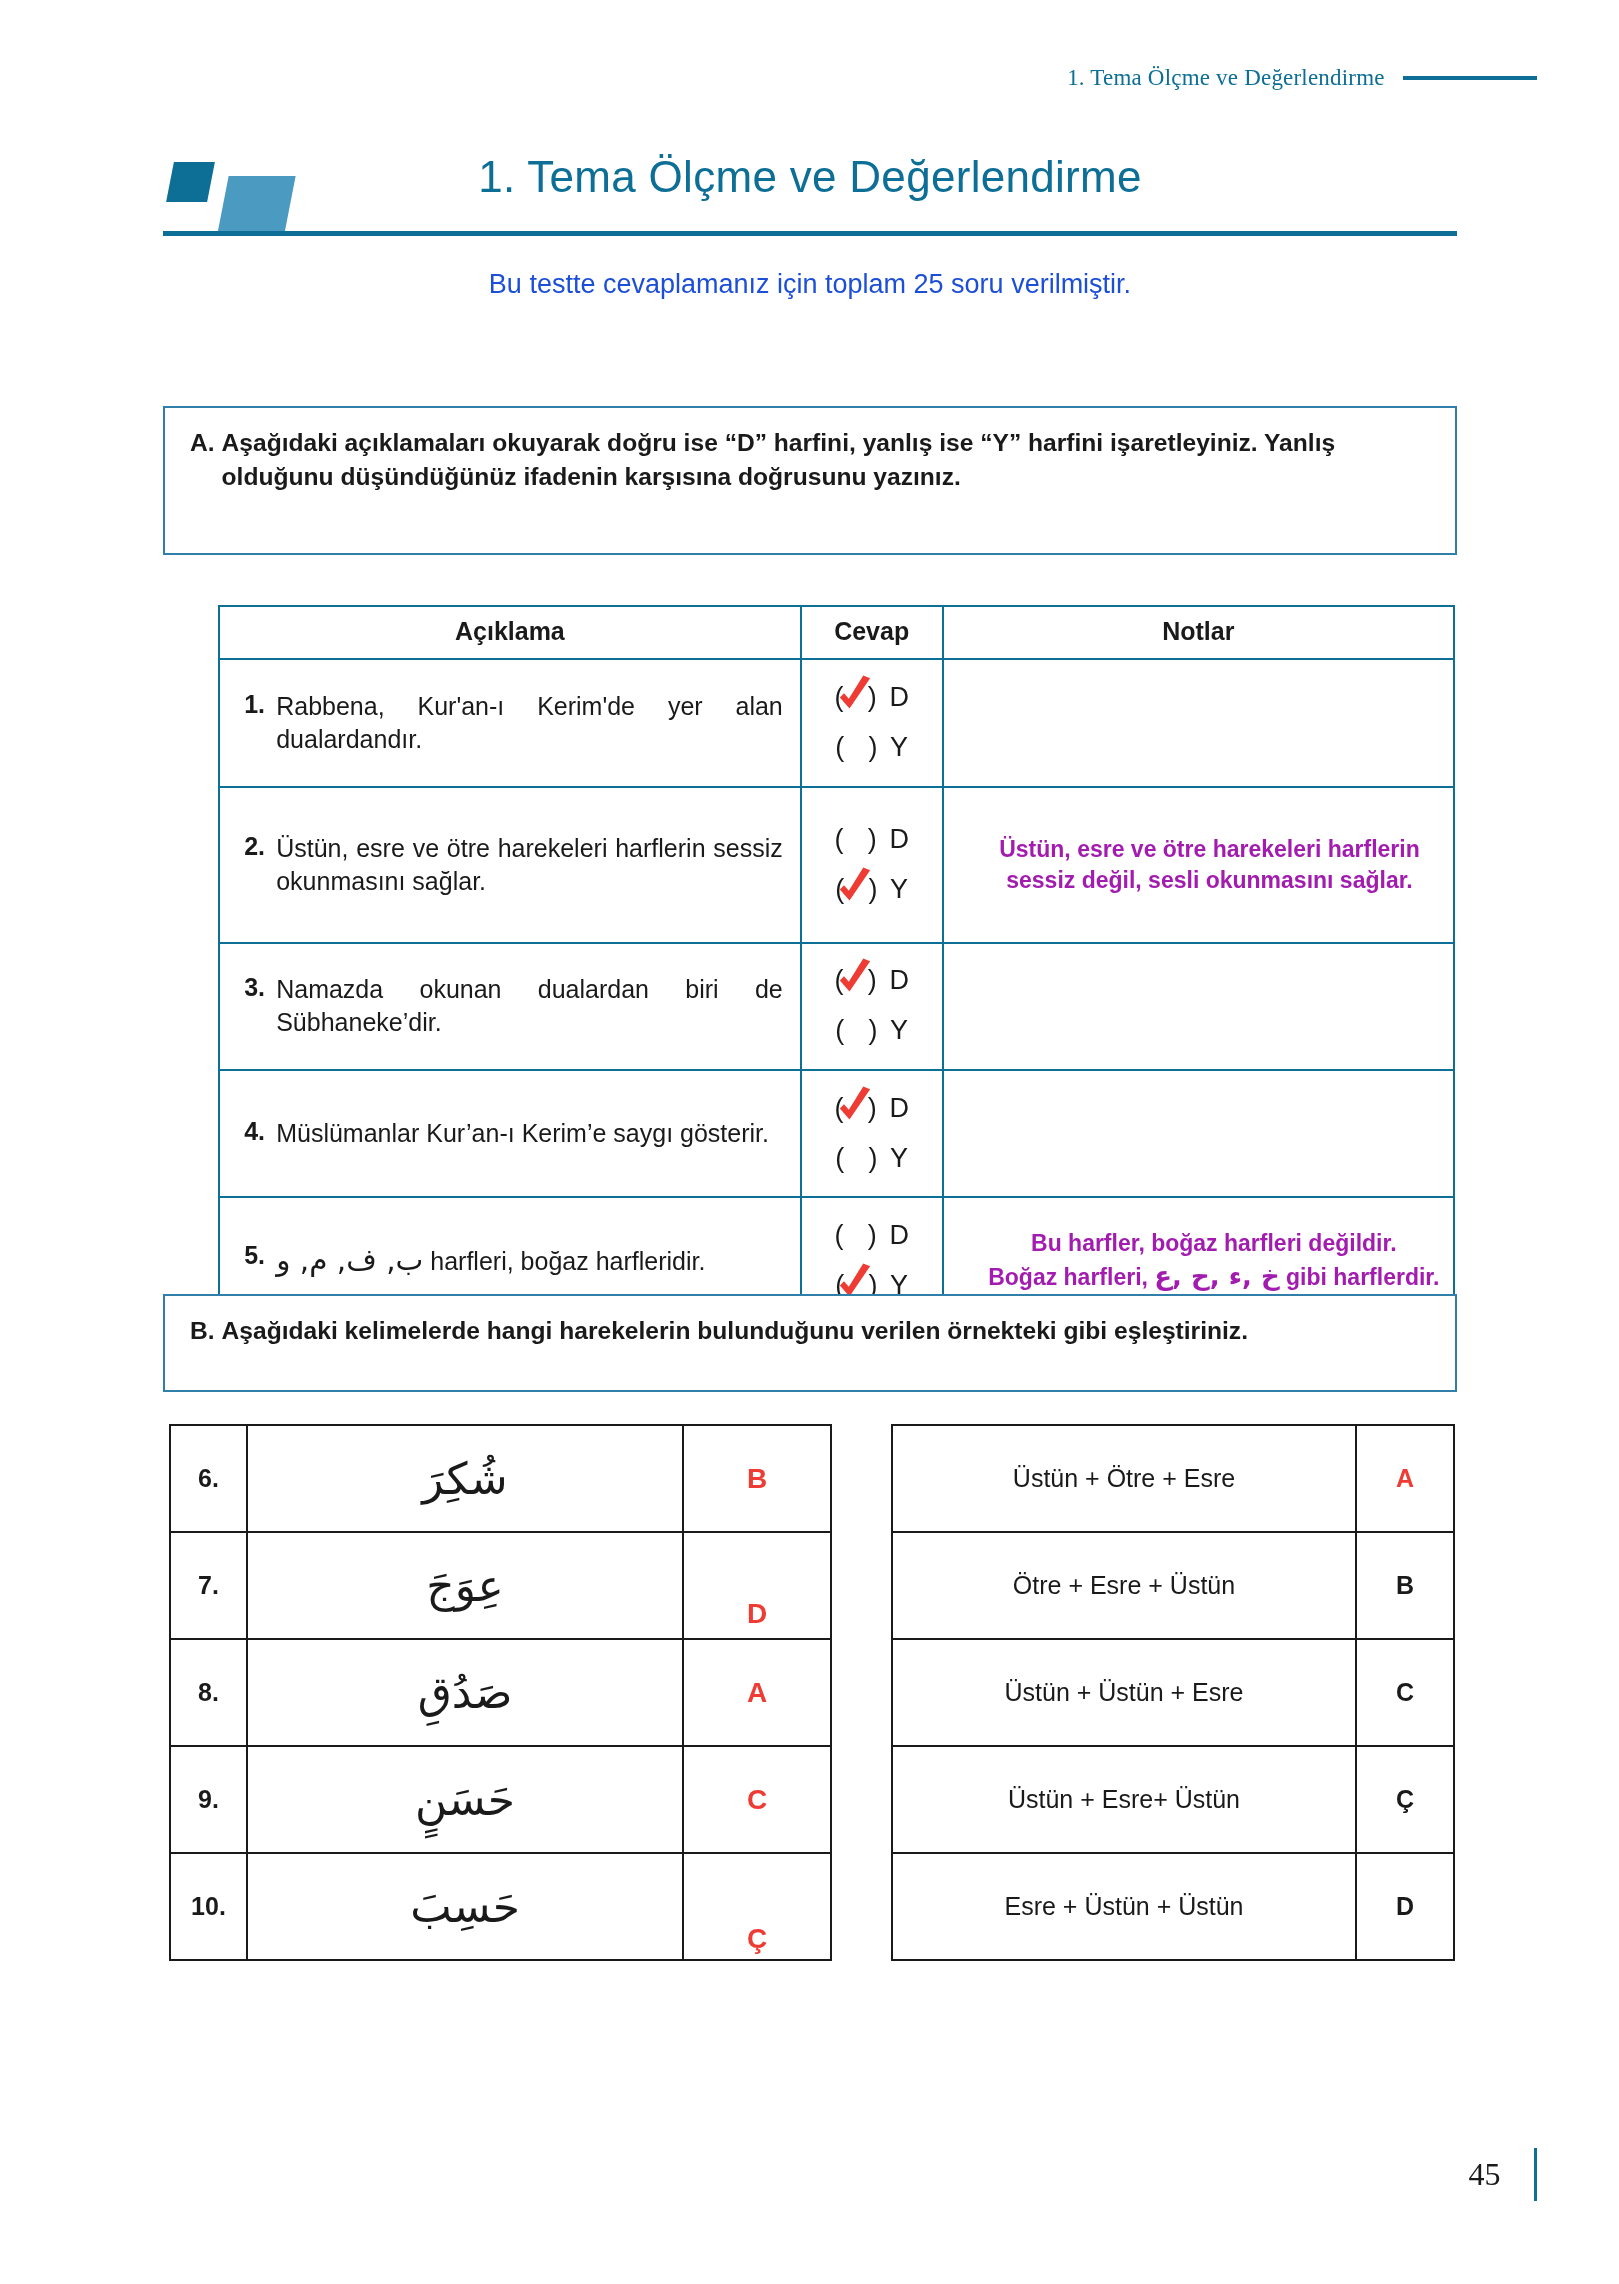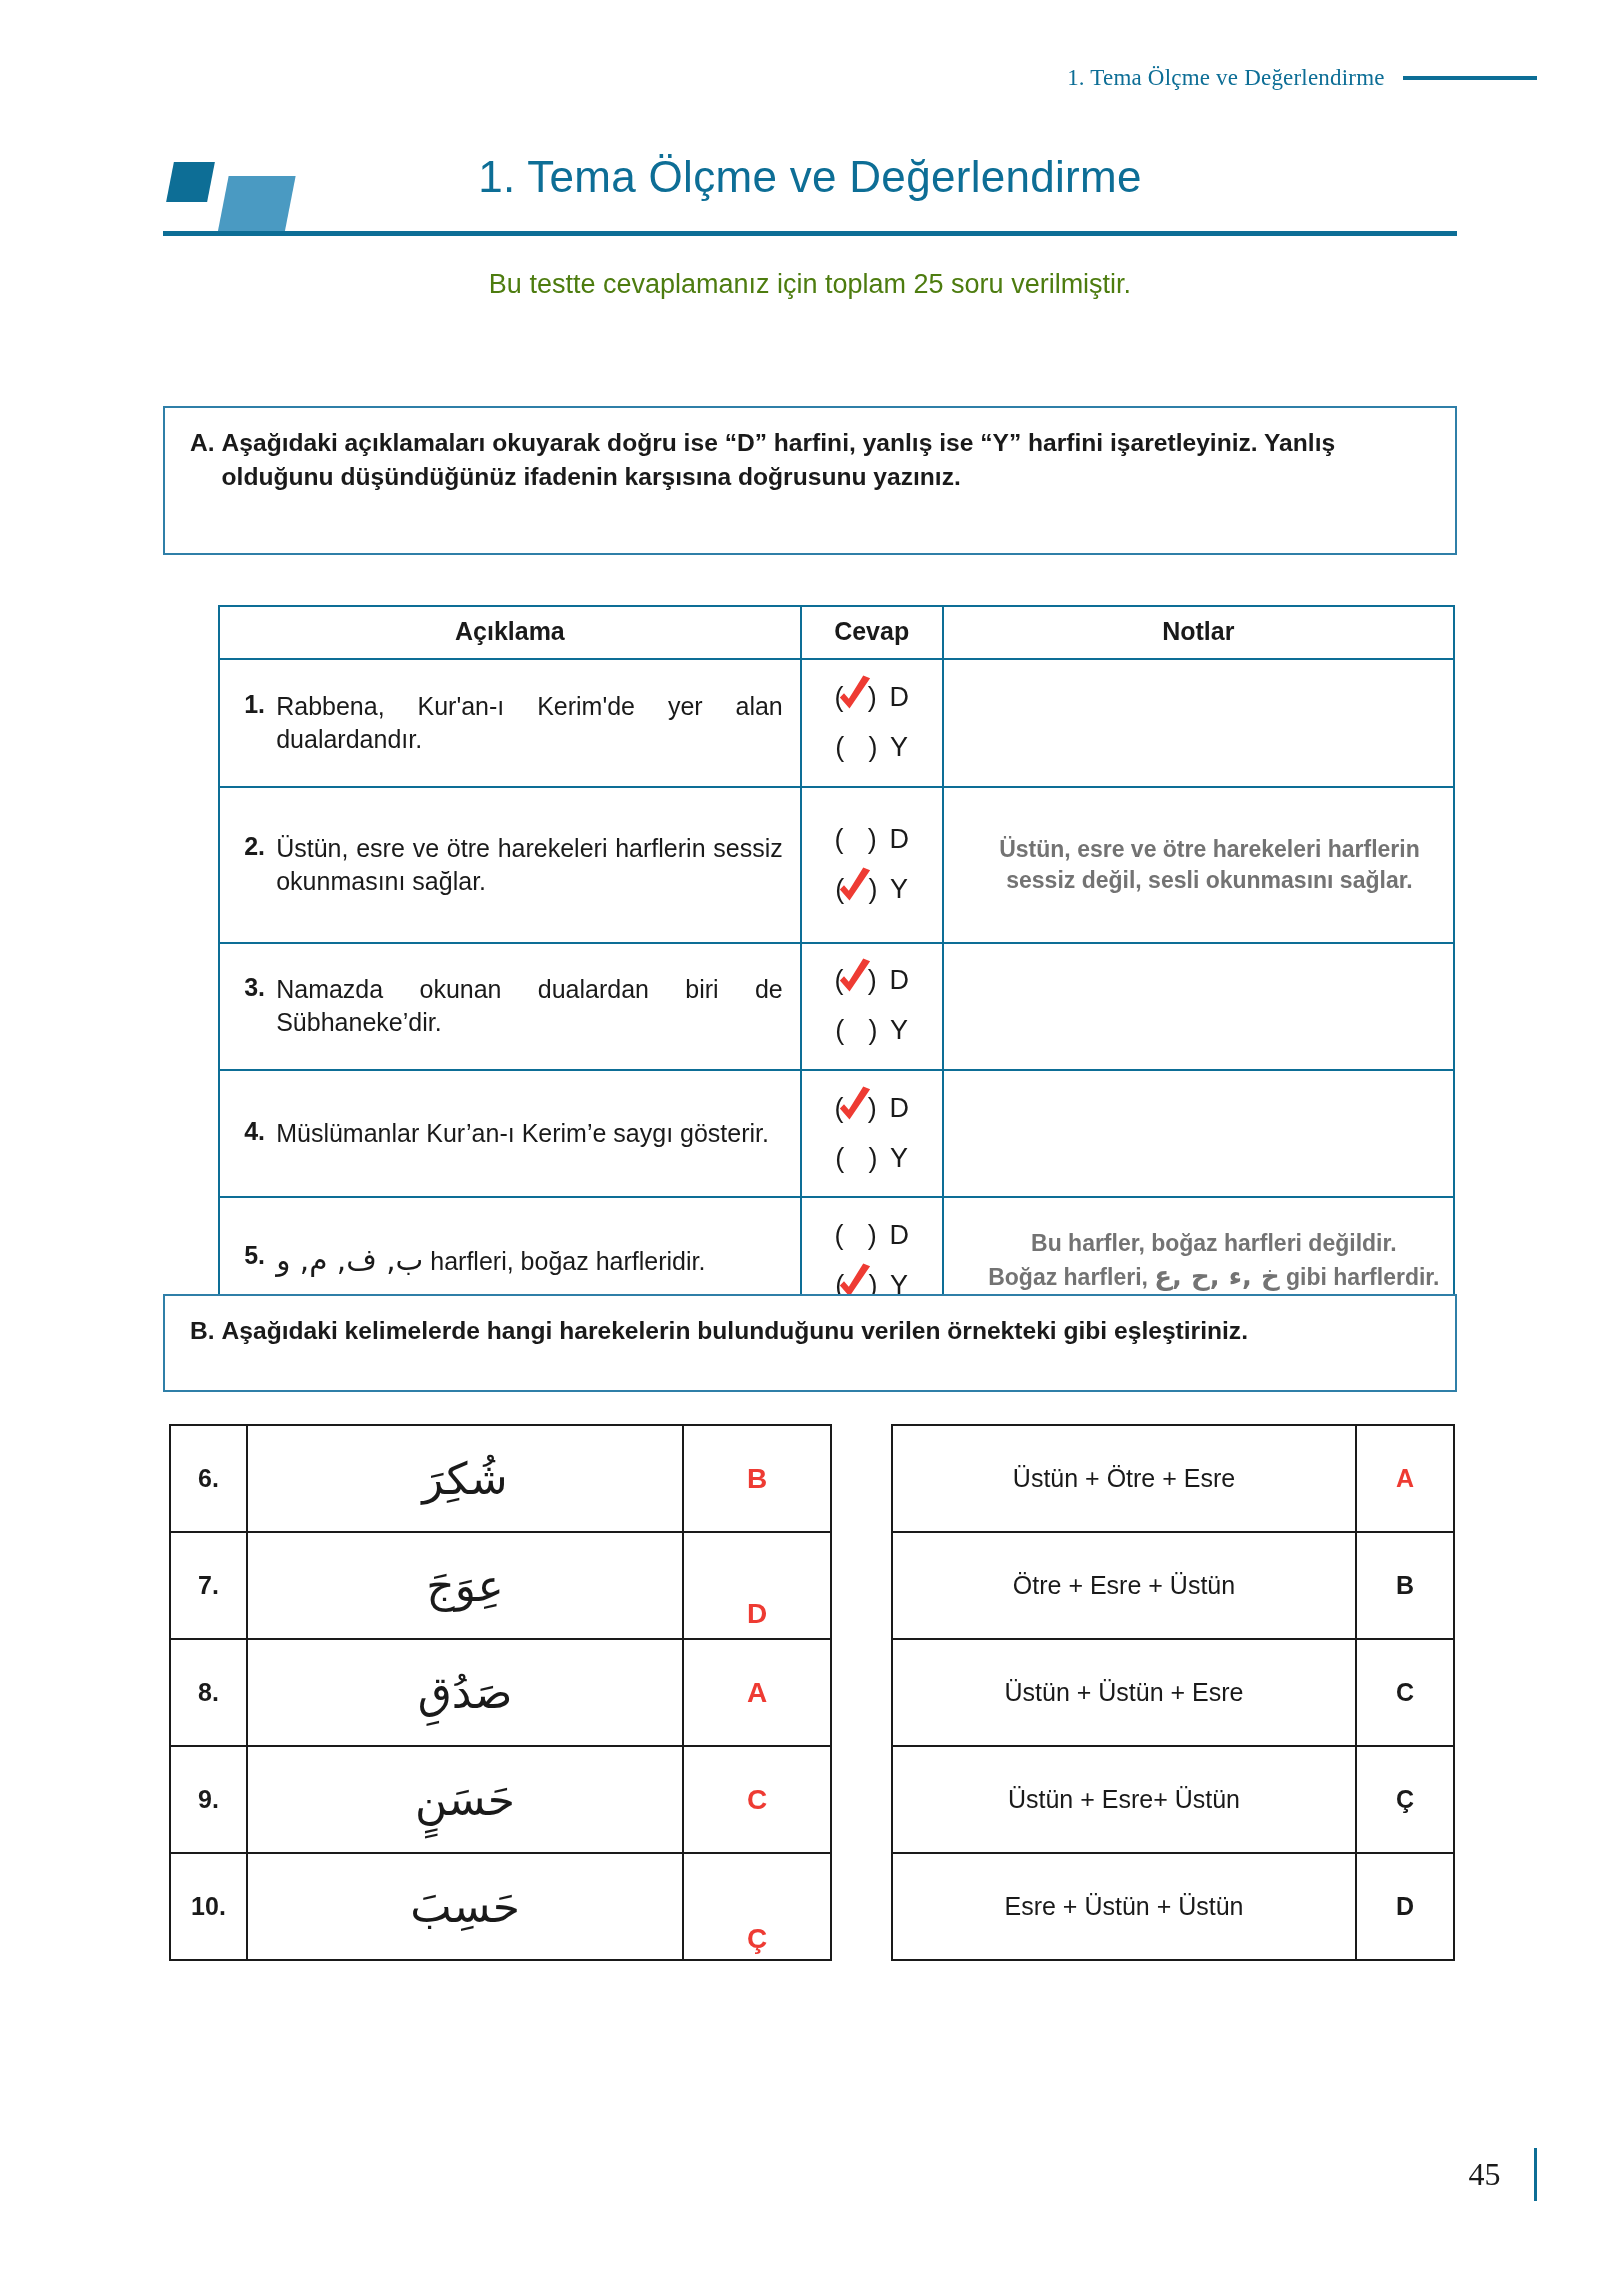--- a/index.html
+++ b/index.html
@@ -83,21 +83,21 @@
     letter-spacing: 0.3px;
     white-space: nowrap;
   }
   .test-subtitle {
     position: absolute;
     left: 163px;
     top: 269px;
     width: 1294px;
     text-align: center;
     font-size: 27px;
-    color: #4d7c0f;
+    color: #1d4ed8;
   }
 
   
   .instruction-box {
     position: absolute;
     border: 2.1px solid #2F7FA8;
     box-sizing: border-box;
     background: #fff;
     display: flex;
     padding: 18.3px 24px 18.3px 25px;
@@ -201,21 +201,21 @@
 
   .tf-note {
     vertical-align: middle;
     text-align: center;
     padding: 4.2px 0;
     position: relative;
   }
   .note-text {
     font-size: 23px;
     font-weight: bold;
-    color: #737373;
+    color: #a21caf;
     line-height: 1.34;
     white-space: nowrap;
     position: relative;
     left: 0;
   }
   .note-text .arabic-red {
     font-family: "DejaVu Sans", sans-serif;
     font-size: 26px;
     direction: rtl;
     unicode-bidi: isolate;

